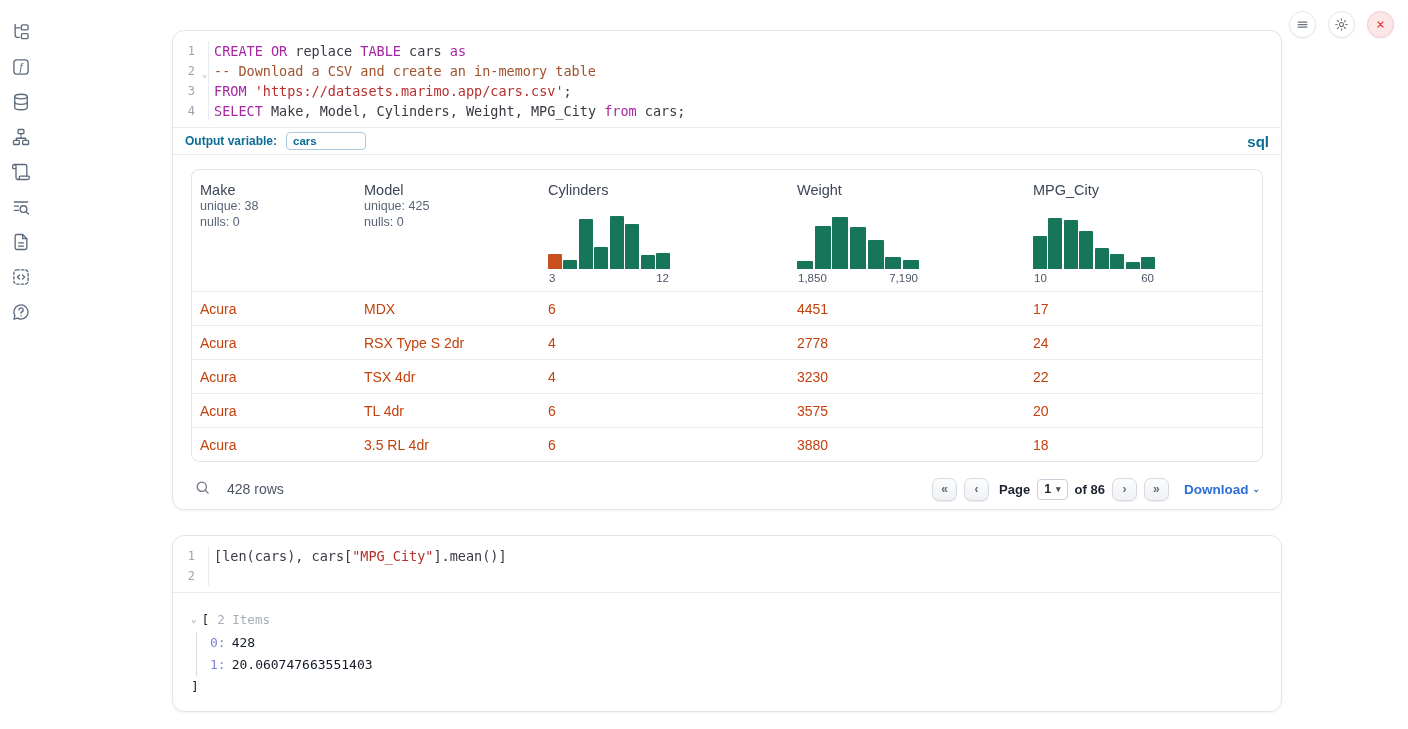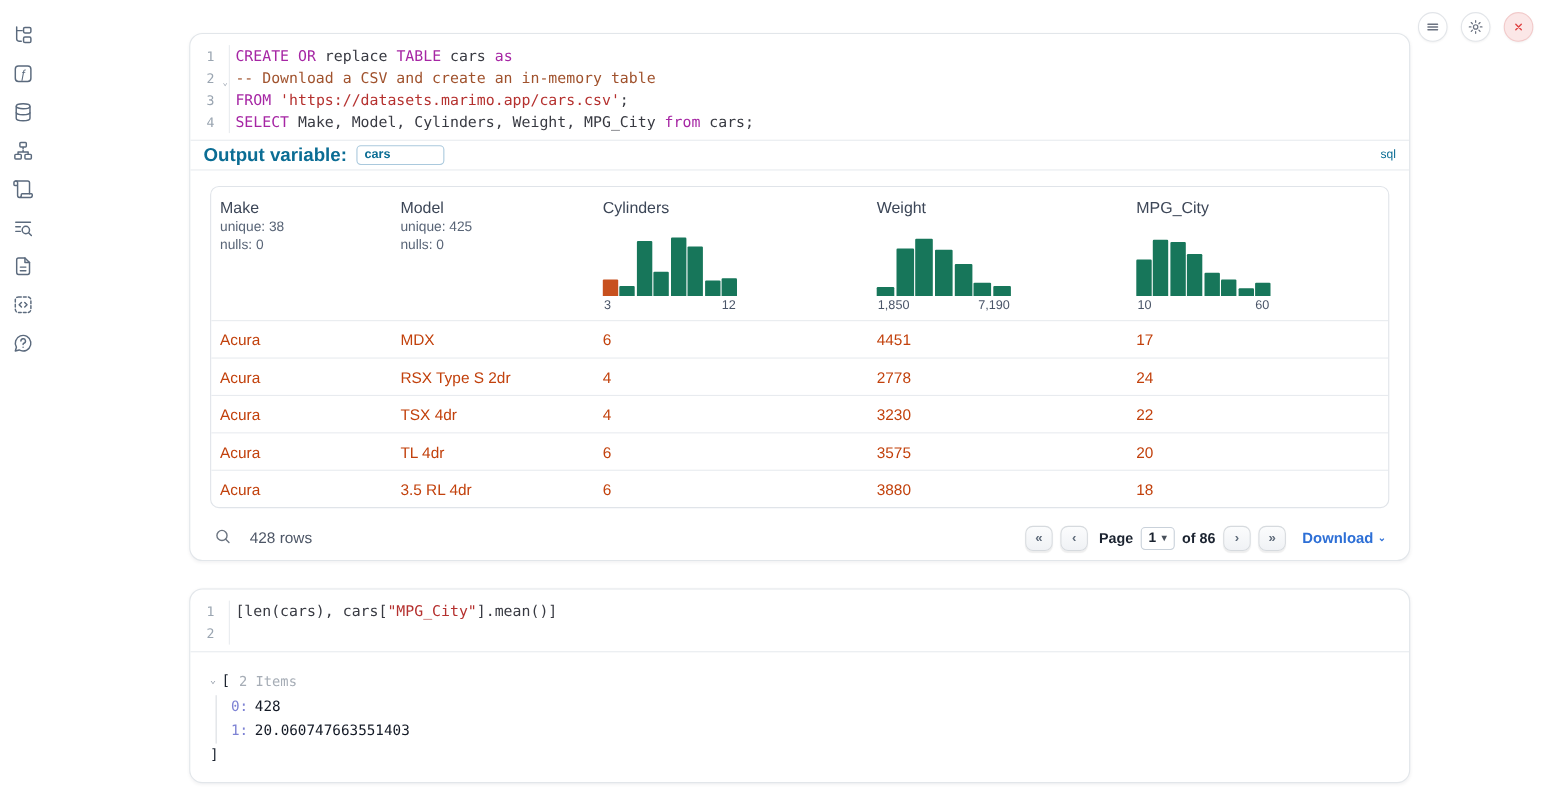--- a/index.html
+++ b/index.html
@@ -33,25 +33,25 @@
   .code-lines { flex:1; }
   .code-line { height:20px; line-height:20px; padding-left:5px; white-space:pre;
     font-family:"DejaVu Sans Mono",monospace; font-size:13.5px; color:#383a42; }
   .tok-kw  { color:var(--kw,#a626a4); }
   .tok-str { color:var(--str,#b5312f); }
   .tok-com { color:var(--com,#a0522d); }
   .tok-pl  { color:#383a42; }
 
   .outvar-row { height:27px; border-top:1px solid #e8ebef; display:flex; align-items:center;
     padding:0 12px; gap:9px; }
-  .outvar-label { font-size:17px; font-weight:bold; color:var(--accent,#0b6d94); }
+  .outvar-label { font-size:12px; font-weight:bold; color:var(--accent,#0b6d94); }
   .outvar-input { width:80px; height:18px; border:1px solid #aac9dd; border-radius:4px;
     font-family:"Liberation Sans",sans-serif; font-weight:bold; font-size:11.5px;
     color:var(--accent,#0b6d94); padding:0 6px; outline:none; }
-  .lang-badge { margin-left:auto; font-size:11px; font-weight:normal; color:var(--accent,#0b6d94); cursor:pointer;text-align:right; }
+  .lang-badge { margin-left:auto; font-size:15px; font-weight:bold; color:var(--accent,#0b6d94); cursor:pointer;text-align:right; }
 
   .cell-output { border-top:1px solid #e8ebef; padding:14px 18px 10px; }
 
   
   .data-table { border:1px solid #e0e4e9; border-radius:8px; overflow:hidden; }
   .t-header { display:grid; grid-template-columns:164px 184px 249px 236px 1fr; height:121px; }
   .th { padding:12px 8px 5px; display:flex; flex-direction:column; cursor:pointer; }
   .th-name { font-size:14.5px; color:#3c4657; }
   .th-stat { font-size:12.5px; color:#596577; line-height:16px; }
   .th-stat:first-of-type { margin-top:12px; }

